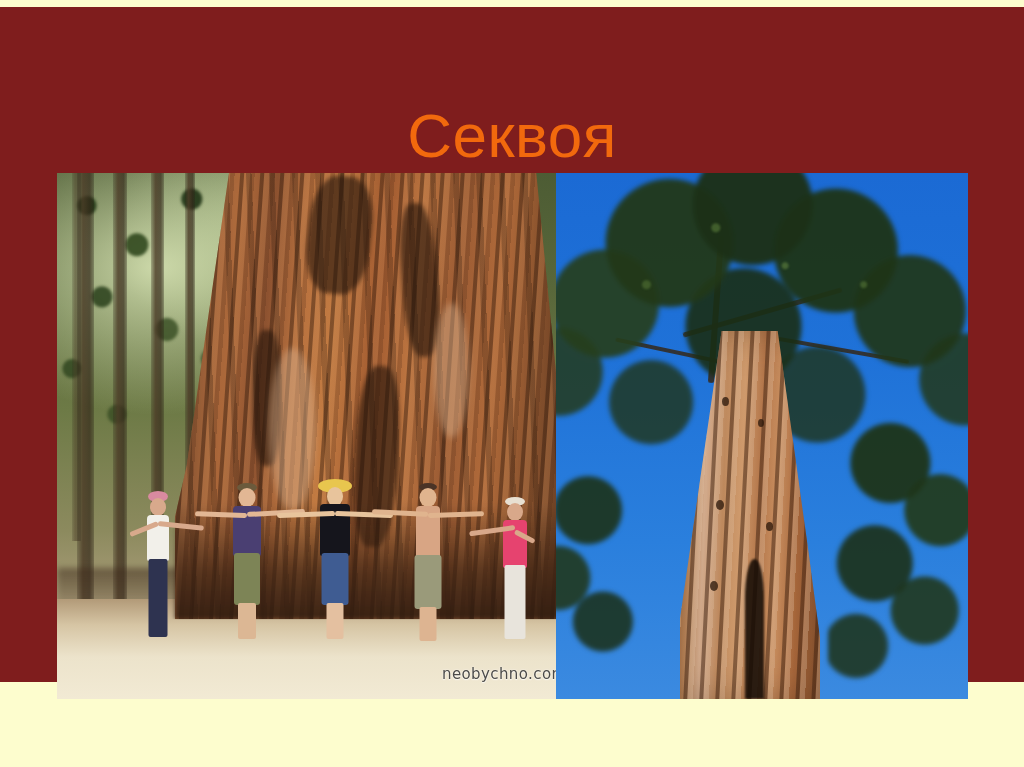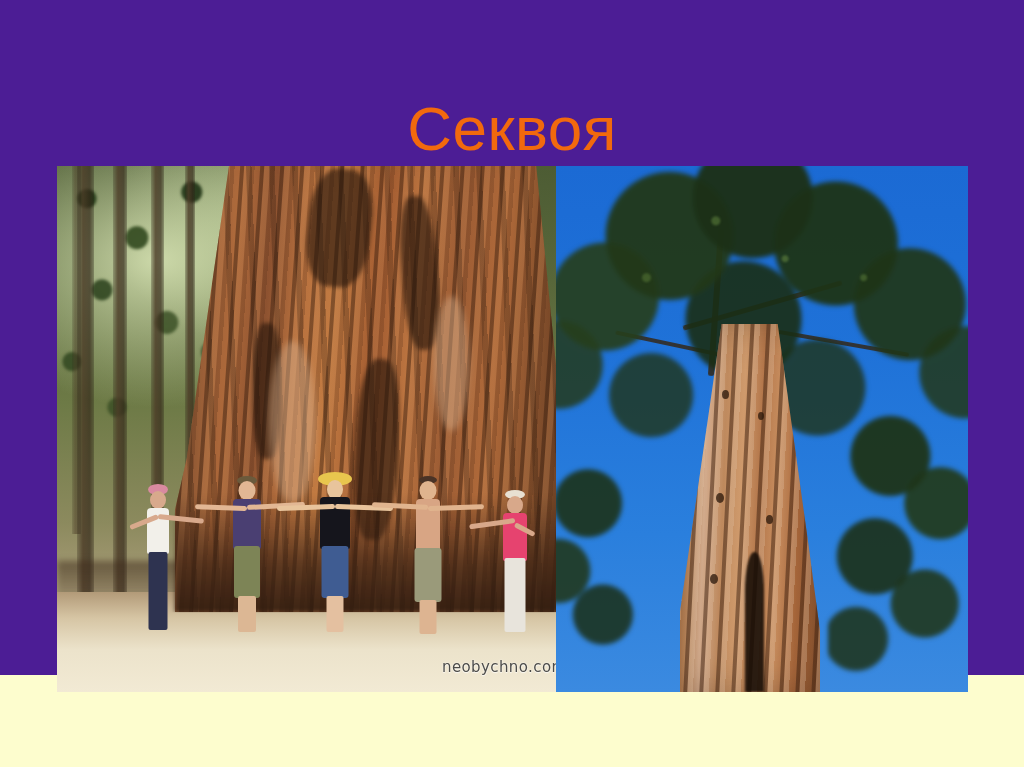--- a/index.html
+++ b/index.html
@@ -11,21 +11,22 @@
     width: 1024px;
     height: 767px;
     background: #fdfdce;
     font-family: "Liberation Sans", sans-serif;
     overflow: hidden;
   }
   .slide {
     position: relative;
     width: 1024px;
     height: 675px;
-    background: #4c1d95;
+    background: #7f1d1d;
+    margin-top: 7px;
   }
 
   
   .slide-title {
     position: absolute;
     left: 0;
     top: 56px;
     width: 1024px;
     text-align: center;
     font-size: 62px;

